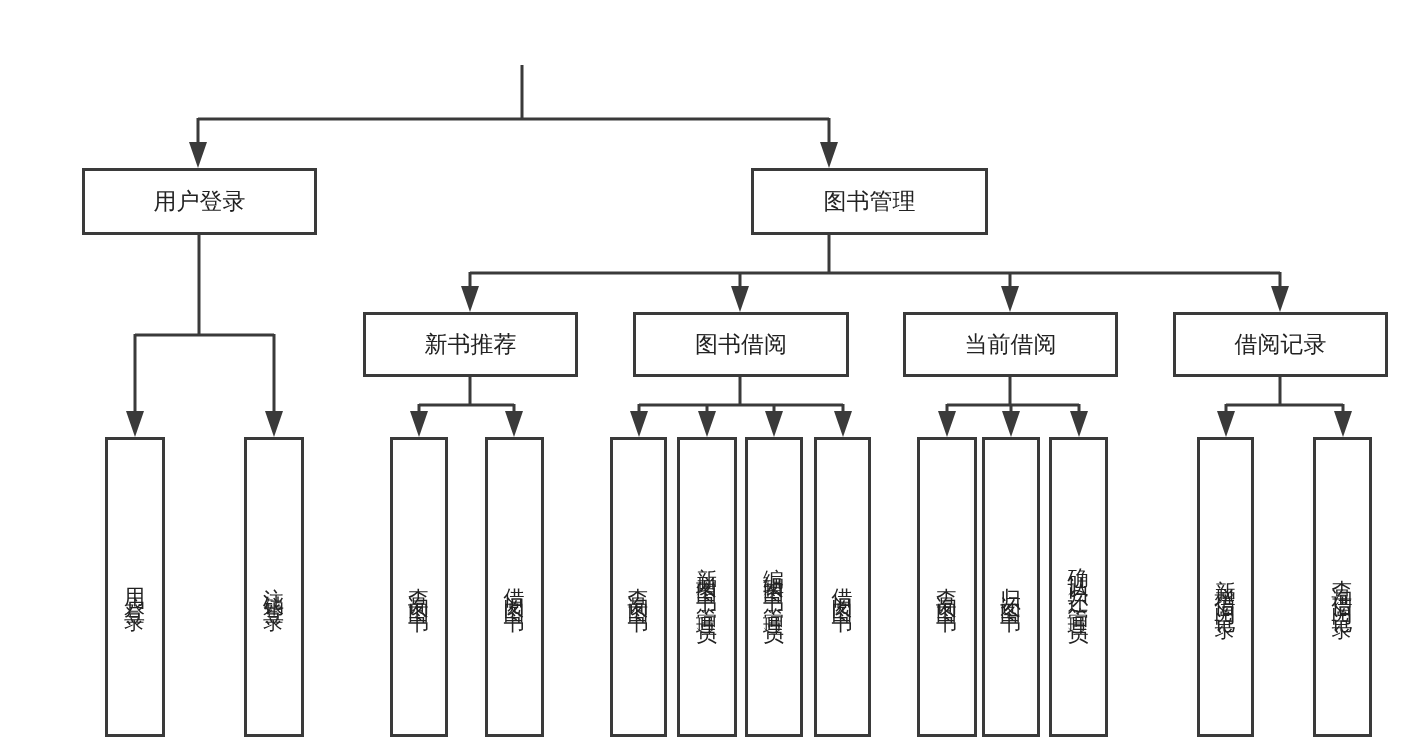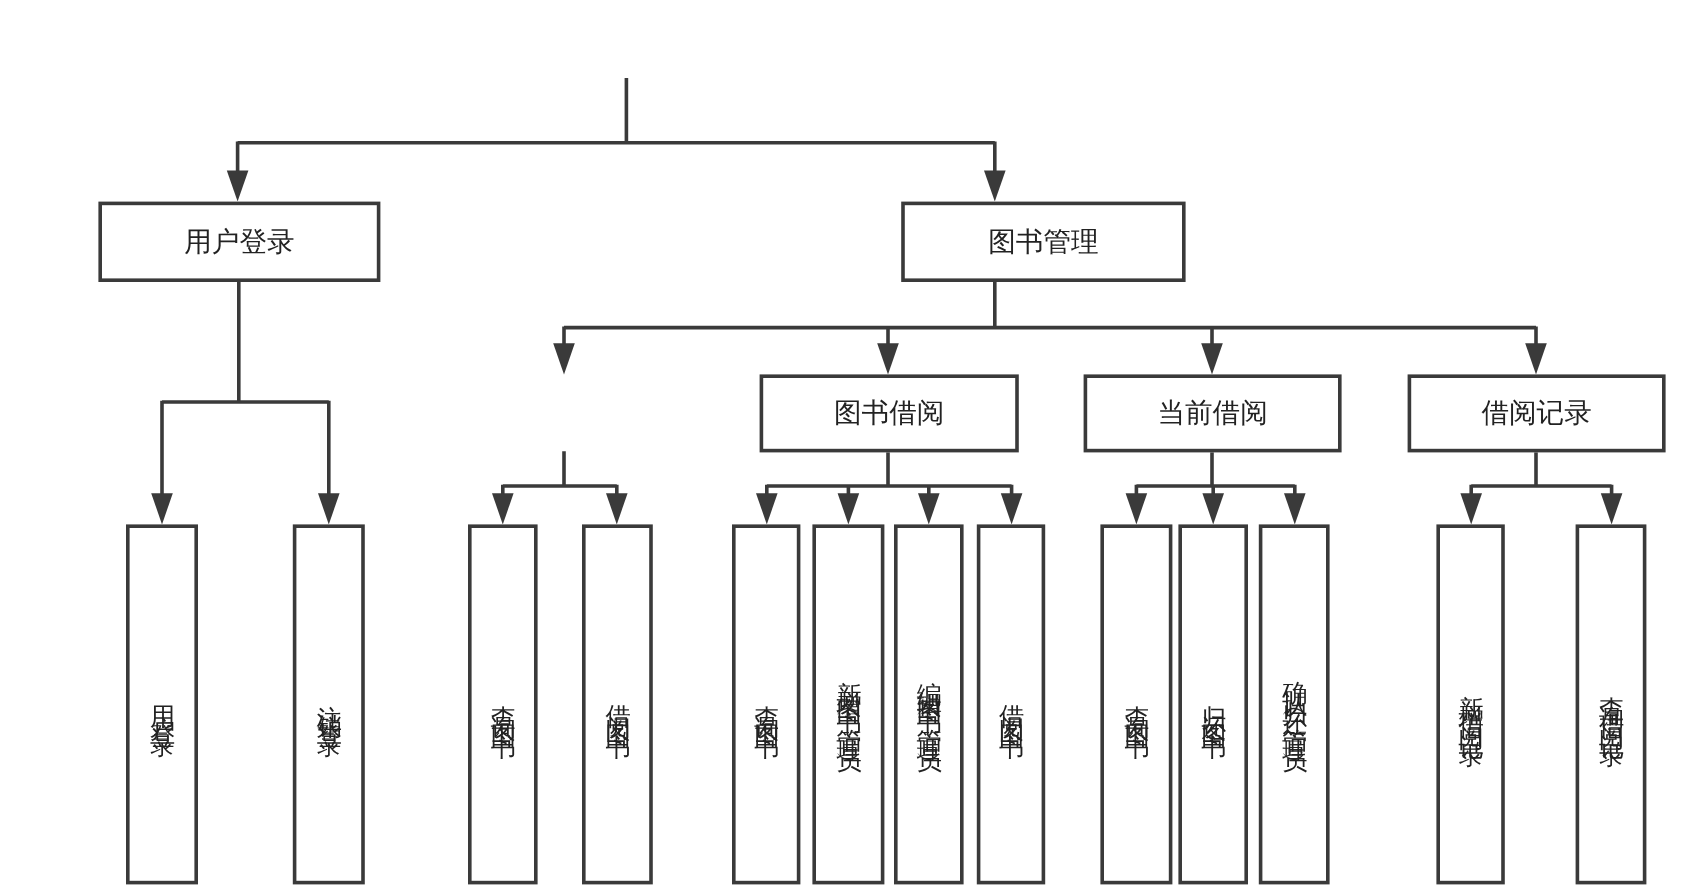--- a/index.html
+++ b/index.html
@@ -116,20 +116,23 @@
   </svg>
 
 
   <div class="node level" style="left:82px; top:168px; width:235px; height:67px;">
     <span>用户登录</span>
   </div>
   <div class="node level" style="left:711px; top:168px; width:237px; height:67px;margin-left:40px;">
     <span>图书管理</span>
   </div>
 
+  <div class="node level" style="left:363px; top:312px; width:215px; height:65px;">
+    <span>新书推荐</span>
+  </div>
   <div class="node level" style="left:903px; top:312px; width:215px; height:65px;">
     <span>当前借阅</span>
   </div>
   <div class="node level" style="left:633px; top:312px; width:216px; height:65px;">
     <span>图书借阅</span>
   </div>
   <div class="node level" style="left:1173px; top:312px; width:215px; height:65px;">
     <span>借阅记录</span>
   </div>
 

